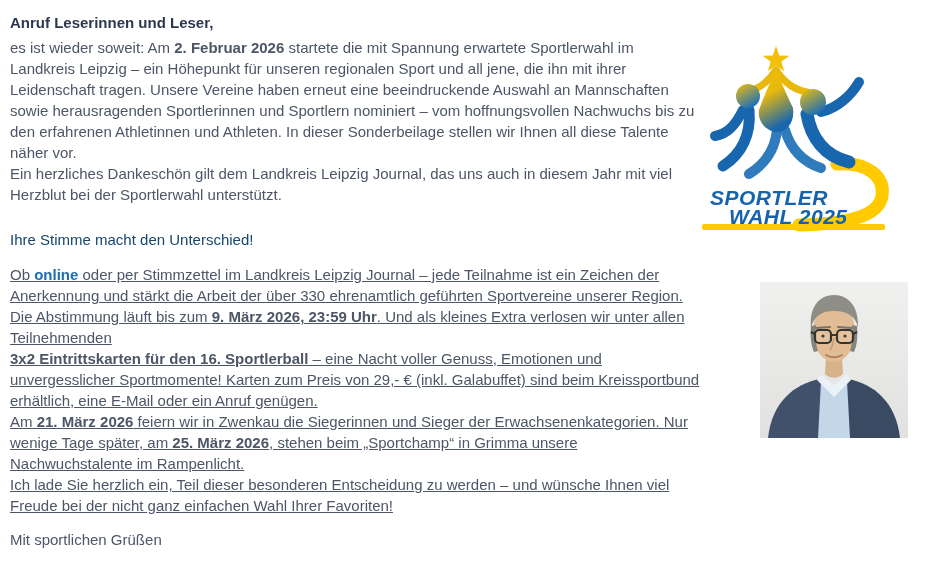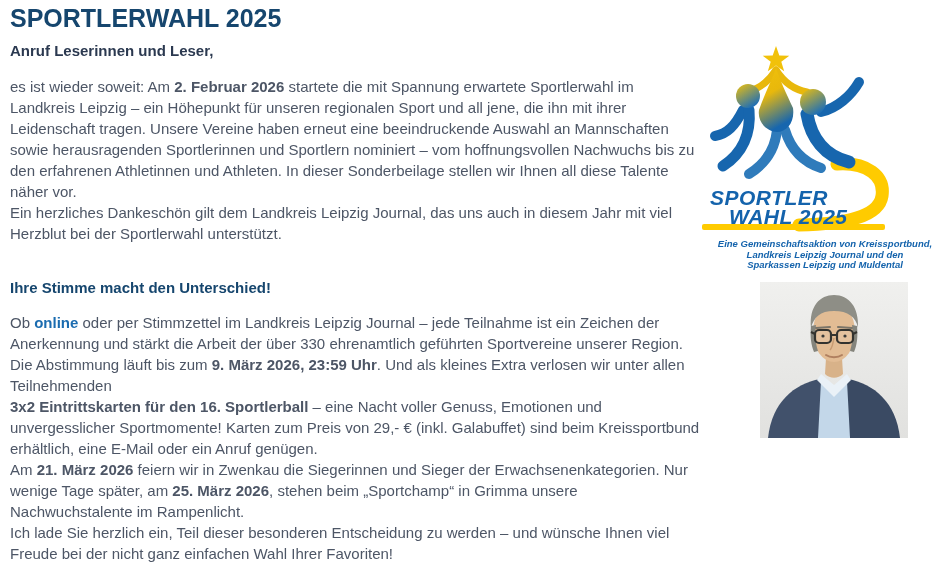--- a/index.html
+++ b/index.html
@@ -12,46 +12,45 @@
   
   .text-col{position:absolute;left:10px;top:3px;width:692px;}
   .title{
     margin:2px 0 0;font-size:25px;line-height:26px;font-weight:bold;
     color:#16466E;letter-spacing:0px;
   }
   .greeting{
     margin:9px 0 0;font-size:15px;line-height:21px;font-weight:bold;color:#2B3950;
   }
   .para{
-    margin:15px 0 0;font-size:15px;line-height:21px;color:#4D5666;
+    margin:4px 0 0;font-size:15px;line-height:21px;color:#4D5666;
   }
-  .para.second{margin-top:14px;}
+  .para.second{margin-top:14px;text-decoration:underline;}
   .subheading{
-    margin:33px 0 0;font-size:15px;line-height:21px;font-weight:bold;color:#16466E;
+    margin:24px 0 0;font-size:15px;line-height:21px;font-weight:normal;color:#16466E;
   }
   .signoff{margin:13px 0 0;font-size:15px;line-height:21px;color:#4D5666;}
   .b{font-weight:bold;}
   .link{color:#1B6CB0;font-weight:bold;cursor:pointer;}
 
   
   .logo-wrap{position:absolute;left:699px;top:38px;width:190px;height:198px;}
   .logo-caption{
     position:absolute;left:712px;top:239px;width:226px;text-align:center;
     font-size:9.5px;line-height:10.5px;font-weight:bold;font-style:italic;color:#1463AC;
   }
   .portrait-wrap{position:absolute;left:760px;top:282px;width:148px;height:156px;}
   svg{display:block;}
 </style>
 </head>
 <body>
 
 <div class="doc">
 
   <div class="text-col">
-    <h1 class="title">SPORTLERWAHL 2025</h1>
     <div class="greeting">Anruf Leserinnen und Leser,</div>
     <p class="para"><span>es ist wieder soweit: Am </span><span class="b">2. Februar 2026</span><span> startete die mit Spannung erwartete Sportlerwahl im Landkreis Leipzig – ein Höhepunkt für unseren regionalen Sport und all jene, die ihn mit ihrer Leidenschaft tragen. Unsere Vereine haben erneut eine beeindruckende Auswahl an Mannschaften sowie herausragenden Sportlerinnen und Sportlern nominiert – vom hoffnungsvollen Nachwuchs bis zu den erfahrenen Athletinnen und Athleten. In dieser Sonderbeilage stellen wir Ihnen all diese Talente näher vor.</span><br><span>Ein herzliches Dankeschön gilt dem Landkreis Leipzig Journal, das uns auch in diesem Jahr mit viel Herzblut bei der Sportlerwahl unterstützt.</span></p>
     <div class="subheading">Ihre Stimme macht den Unterschied!</div>
     <p class="para second"><span>Ob </span><span class="b link">online</span><span> oder per Stimmzettel im Landkreis Leipzig Journal – jede Teilnahme ist ein Zeichen der Anerkennung und stärkt die Arbeit der über 330 ehrenamtlich geführten Sportvereine unserer Region.</span><br><span>Die Abstimmung läuft bis zum </span><span class="b">9. März 2026, 23:59 Uhr</span><span>. Und als kleines Extra verlosen wir unter allen Teilnehmenden </span><br><span class="b">3x2 Eintrittskarten für den 16. Sportlerball</span><span> – eine Nacht voller Genuss, Emotionen und unvergesslicher Sportmomente! Karten zum Preis von 29,- € (inkl. Galabuffet) sind beim Kreissportbund erhältlich, eine E-Mail oder ein Anruf genügen.</span><br><span>Am </span><span class="b">21. März 2026</span><span> feiern wir in Zwenkau die Siegerinnen und Sieger der Erwachsenenkategorien. Nur wenige Tage später, am </span><span class="b">25. März 2026</span><span>, stehen beim „Sportchamp“ in Grimma unsere Nachwuchstalente im Rampenlicht.</span><br><span>Ich lade Sie herzlich ein, Teil dieser besonderen Entscheidung zu werden – und wünsche Ihnen viel Freude bei der nicht ganz einfachen Wahl Ihrer Favoriten!</span></p>
     <div class="signoff">
       <div>Mit sportlichen Grüßen</div>
 
     </div>
   </div>
 
@@ -91,25 +90,20 @@
         <circle cx="114" cy="64" r="13" fill="url(#goldblue2)"></circle>
       </g>
 
       <polygon points="77,8 80.3,17.5 90.3,17.7 82.3,23.7 85.2,33.3 77,27.6 68.8,33.3 71.7,23.7 63.7,17.7 73.7,17.5" fill="#F1C10A"></polygon>
 
       <text x="11" y="167" font-family="Liberation Sans, sans-serif" font-size="21" font-weight="bold" font-style="italic" fill="#1463AC" letter-spacing="0.5">SPORTLER</text>
       <text x="30" y="186" font-family="Liberation Sans, sans-serif" font-size="21" font-weight="bold" font-style="italic" fill="#1463AC" letter-spacing="0.5">WAHL 2025</text>
     </svg>
   </div>
 
-  <div class="logo-caption">
-    <div>Eine Gemeinschaftsaktion von Kreissportbund,</div>
-    <div>Landkreis Leipzig Journal und den</div>
-    <div>Sparkassen Leipzig und Muldental</div>
-  </div>
 
   <div class="portrait-wrap">
     <svg width="148" height="156" viewBox="0 0 148 156">
       <defs>
         <linearGradient id="bgGrad" x1="0" y1="0" x2="0" y2="1">
           <stop offset="0" stop-color="#F0F0EE"></stop>
           <stop offset="1" stop-color="#E1E1DF"></stop>
         </linearGradient>
       </defs>
       <rect x="0" y="0" width="148" height="156" fill="url(#bgGrad)"></rect>

